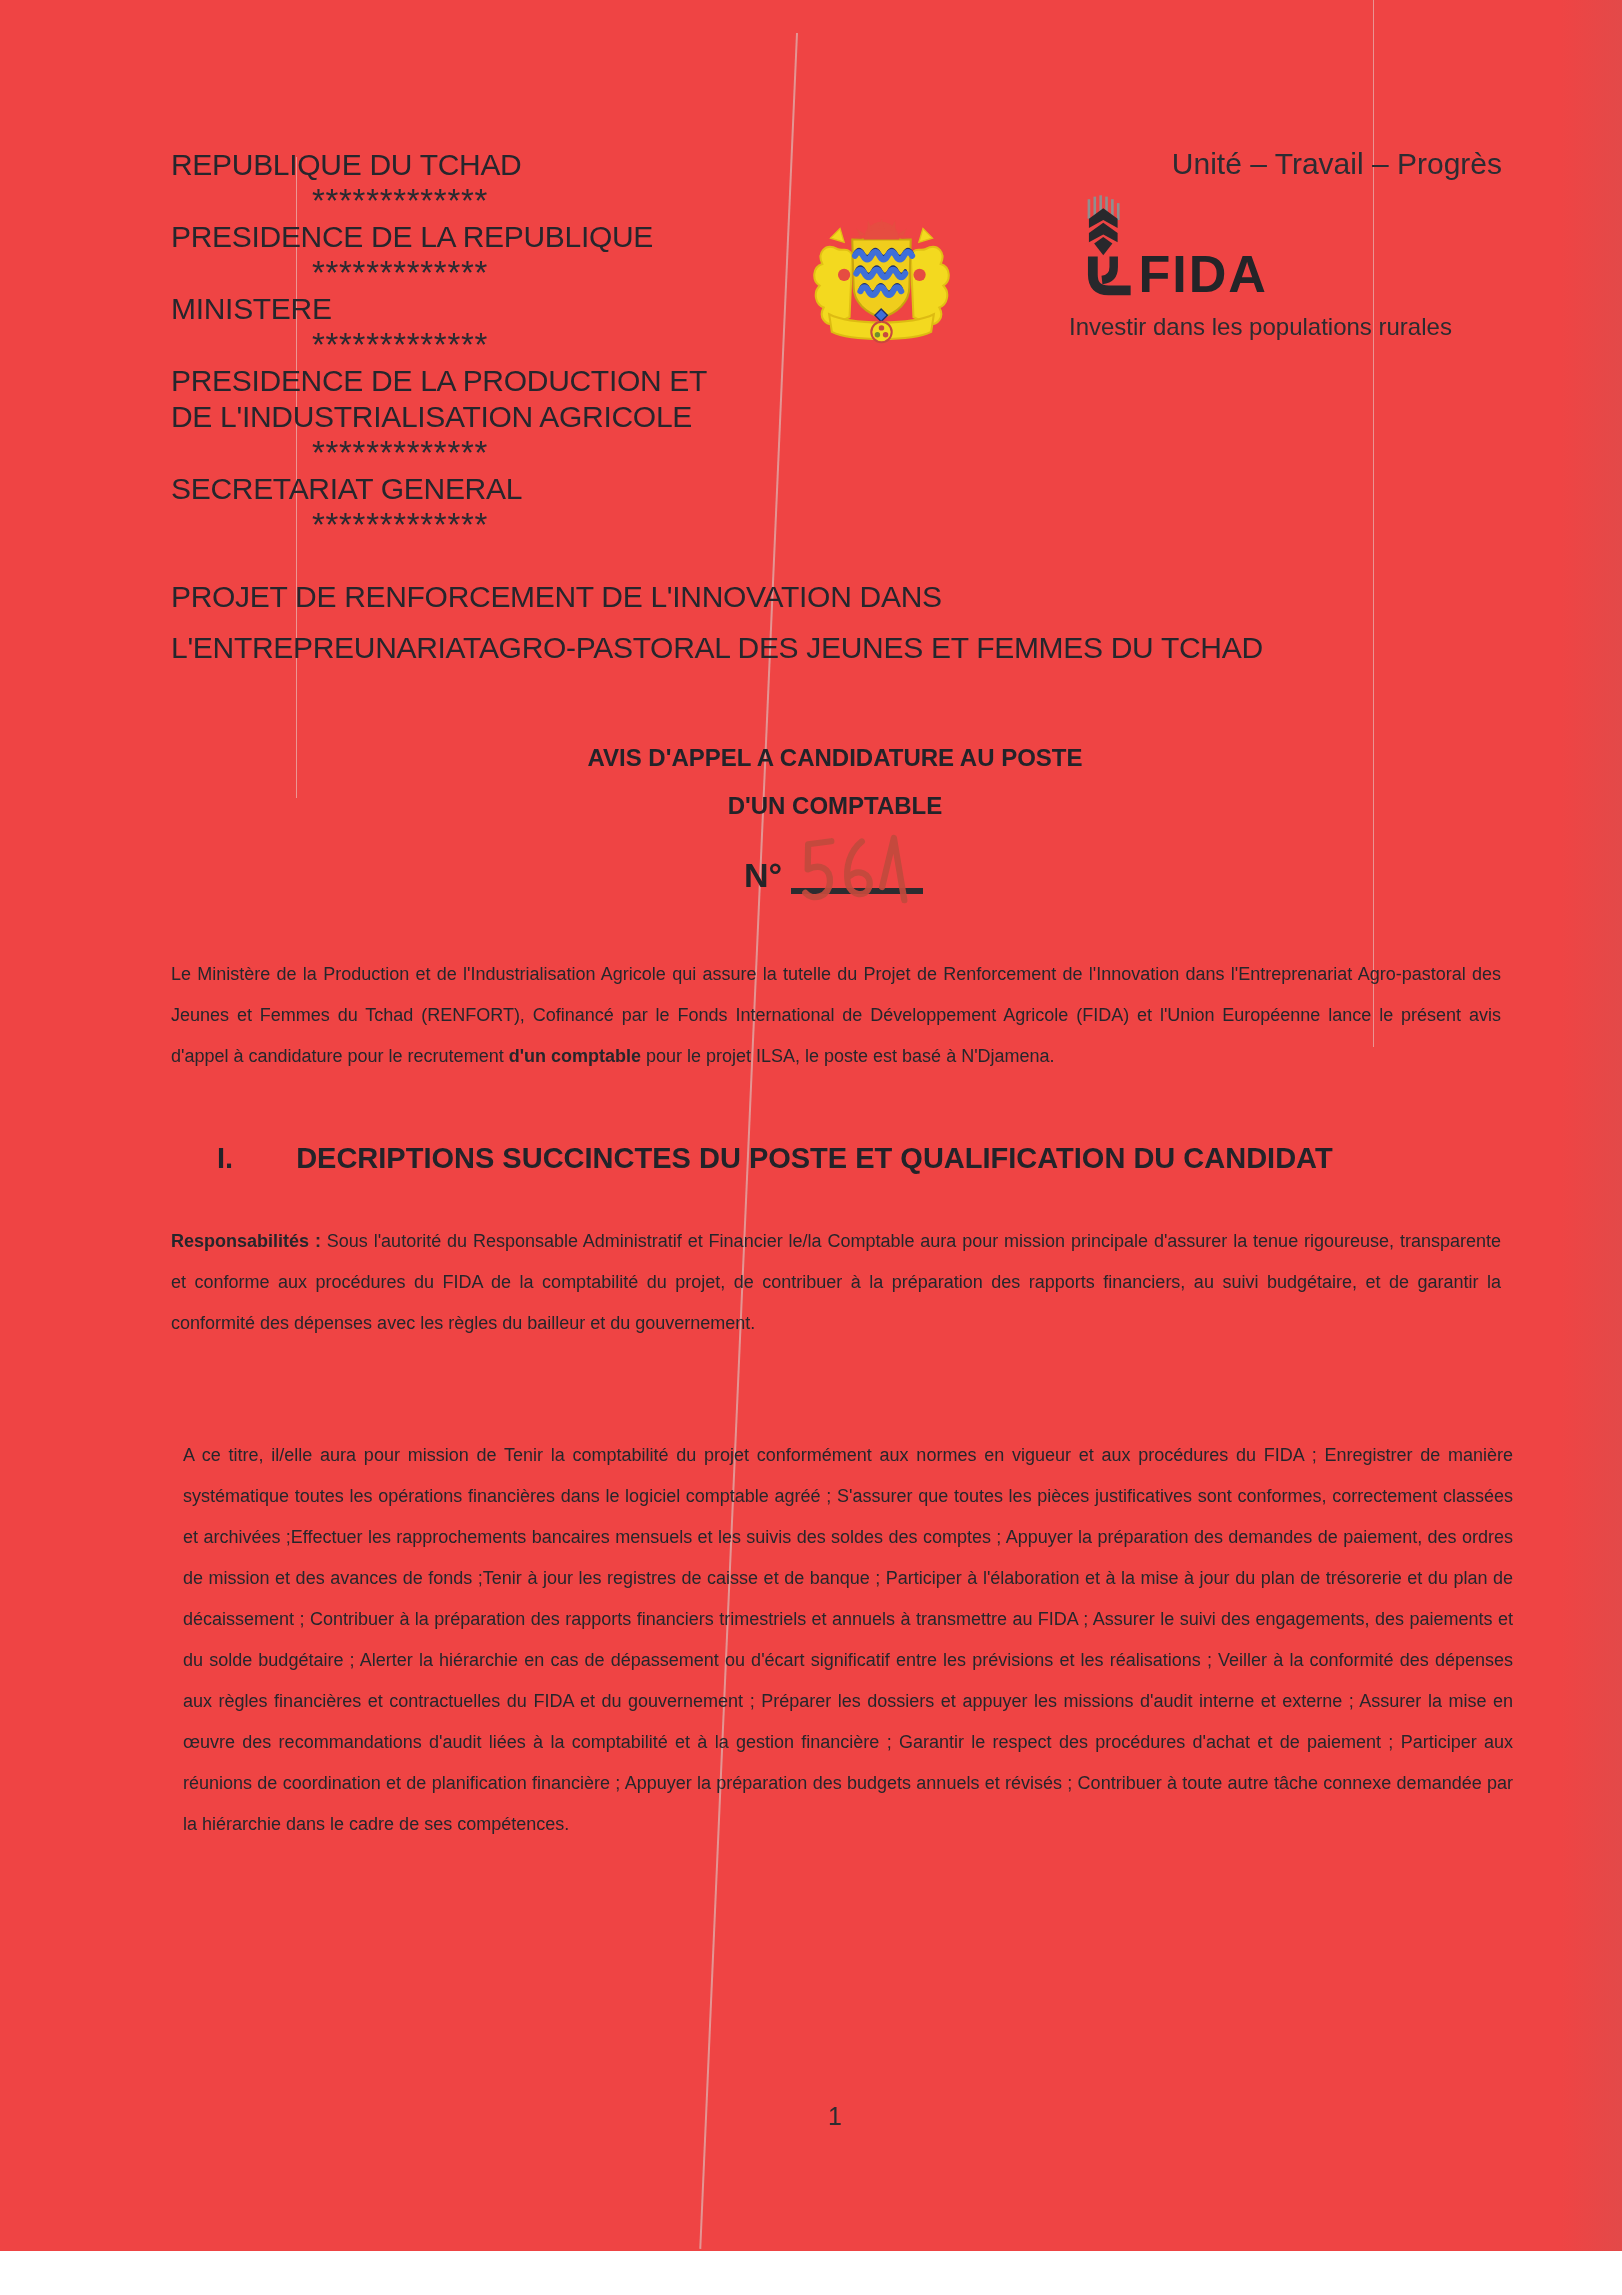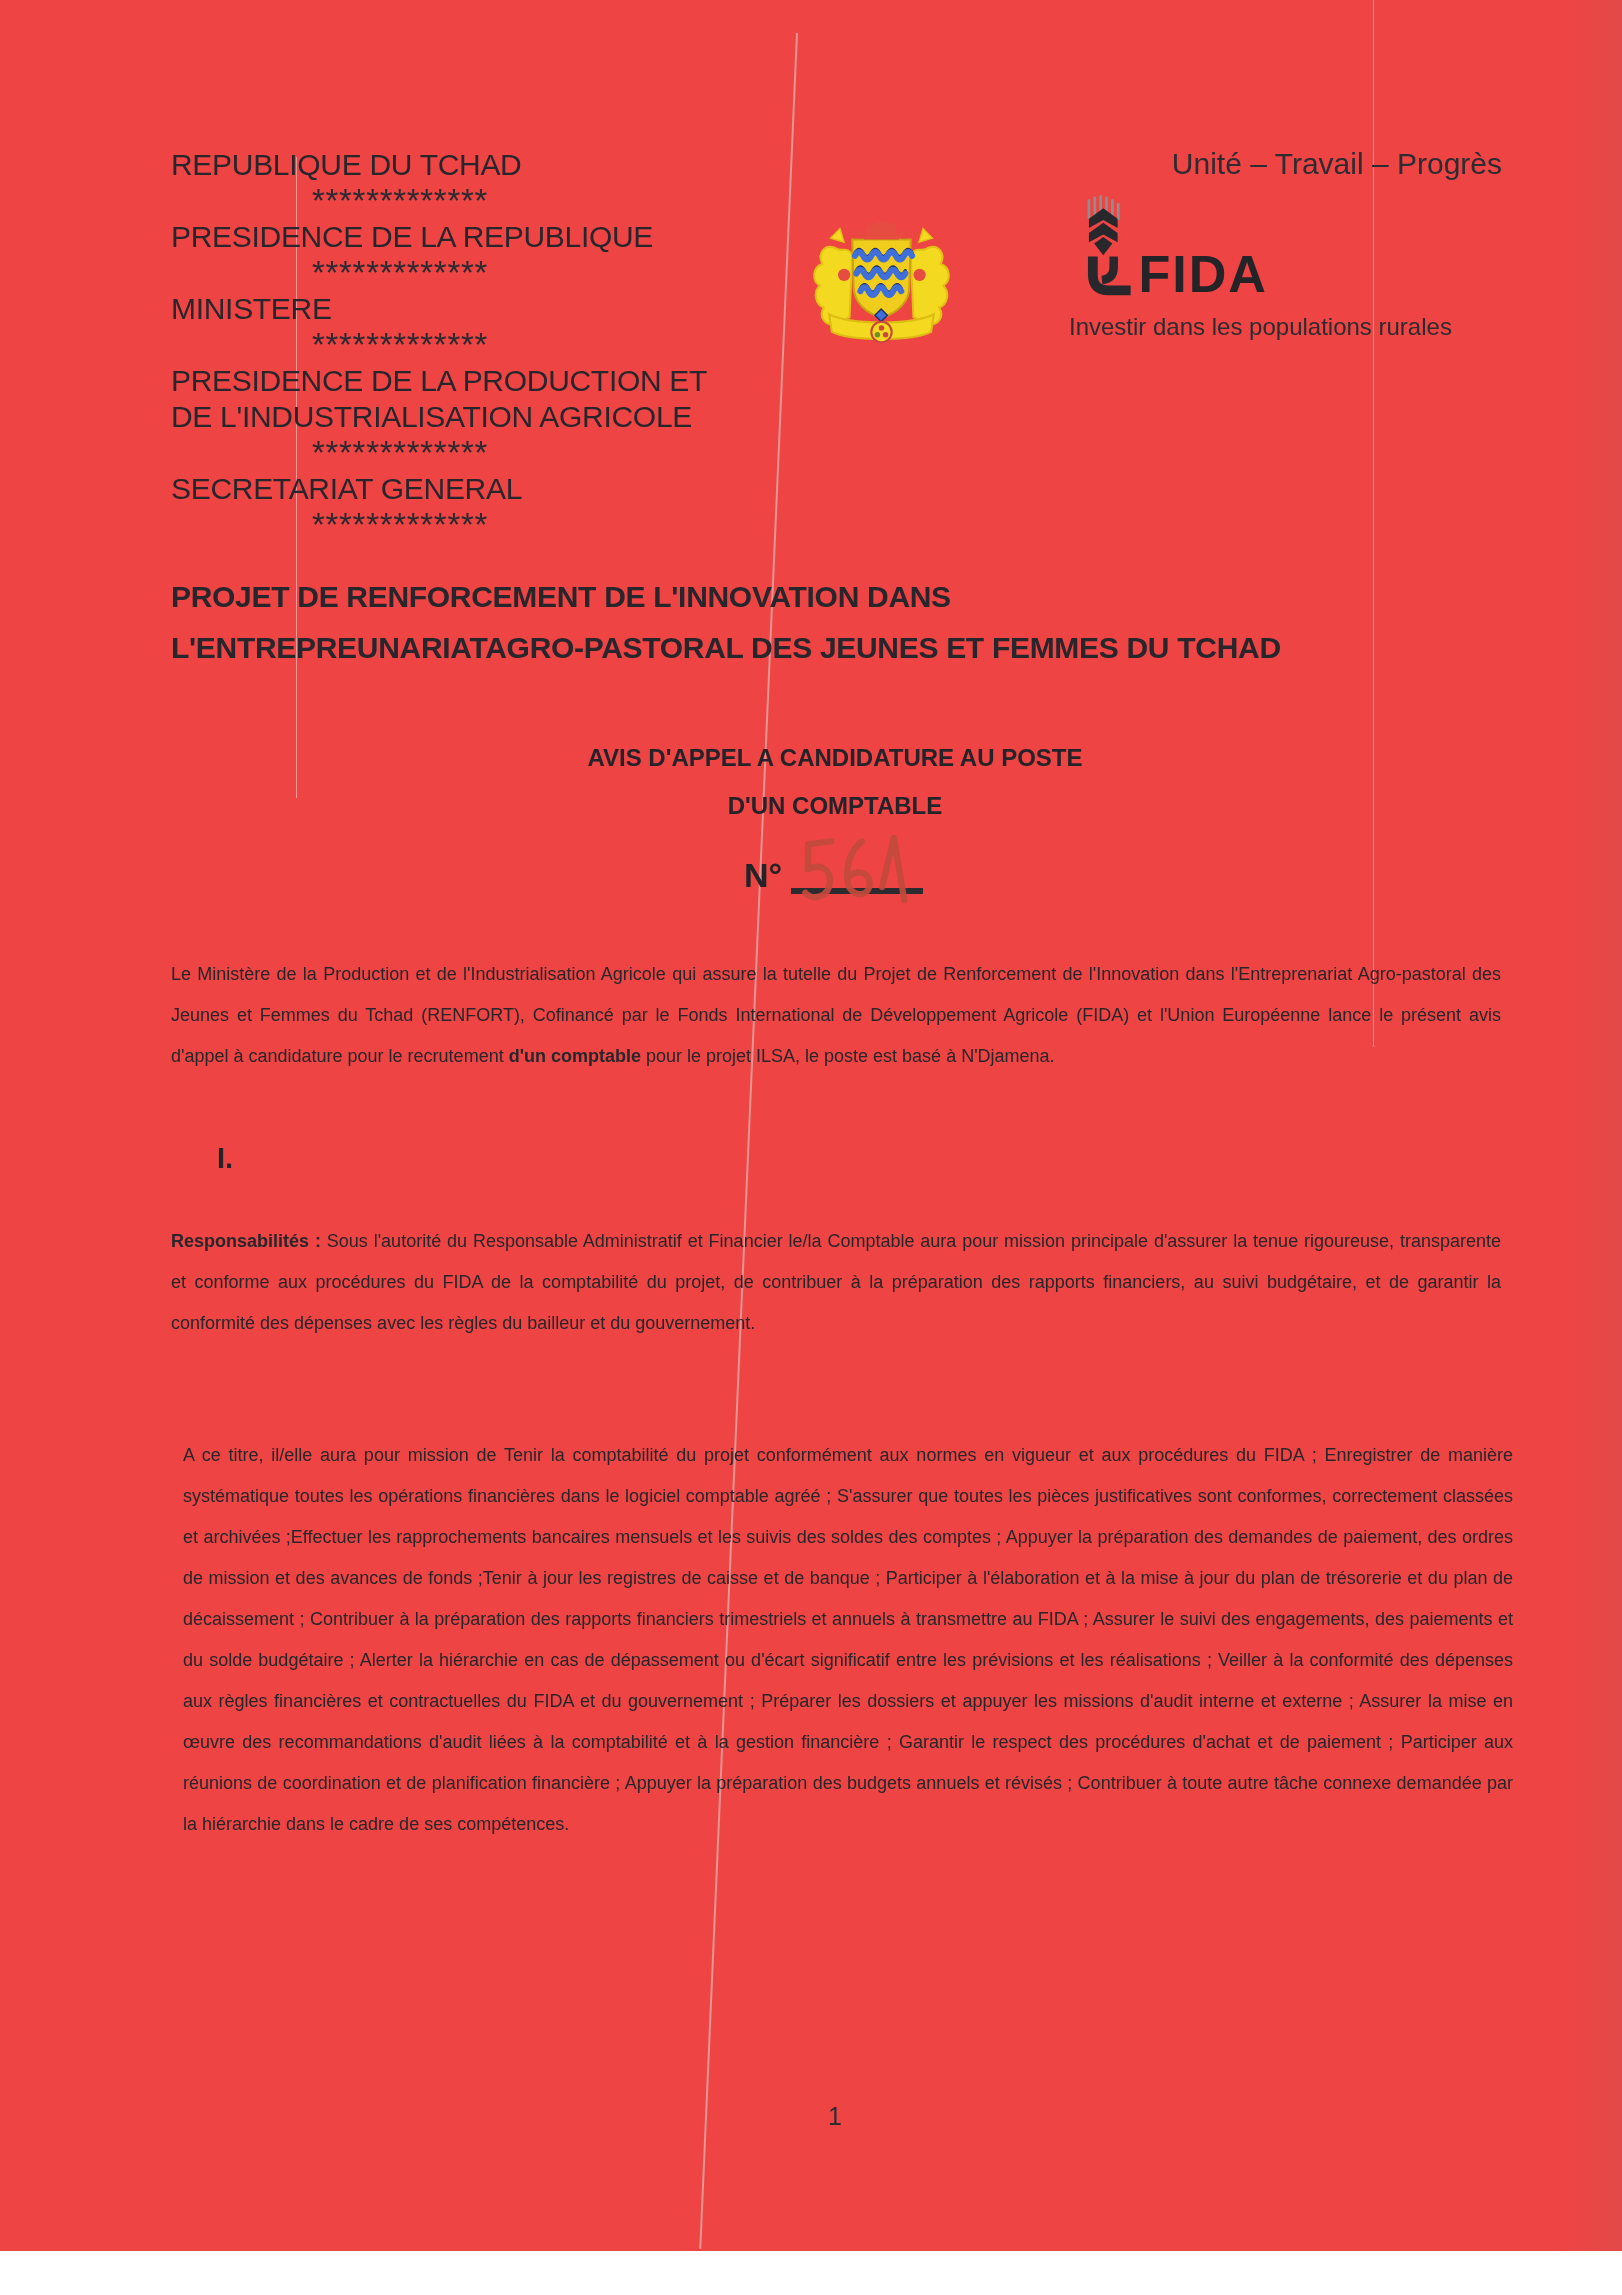--- a/index.html
+++ b/index.html
@@ -31,21 +31,21 @@
 
   
   .emblem{position:absolute;left:810px;top:215px;width:143px;height:136px;}
 
   
   .fida{position:absolute;left:1065px;top:194px;width:216px;height:116px;}
   .fida-tagline{position:absolute;left:1069px;top:313px;font-size:24px;color:#2c2c30;white-space:nowrap;}
 
   
   .project{position:absolute;left:171px;top:571px;width:1296px;
-    font-size:30px;line-height:51px;letter-spacing:-0.3px;color:#26262c;font-weight:bold;}
+    font-size:30px;line-height:51px;letter-spacing:-0.3px;color:#26262c;}
 
   
   .notice-title{position:absolute;left:171px;top:734px;width:1328px;text-align:center;
     font-size:24px;line-height:48px;font-weight:bold;color:#232329;}
 
   
   .ref-row{position:absolute;left:171px;top:856px;width:1328px;
     display:flex;justify-content:center;align-items:flex-end;}
   .ref-prefix{font-size:34px;font-weight:bold;line-height:39px;color:#242428;}
   .ref-underline{display:inline-block;width:132px;height:39px;position:relative;margin:0 2.6px 0 9.2px;}
@@ -181,20 +181,21 @@
           <path d="M92,64 L108,10 L116,80"></path>
         </g>
       </svg>
     </span>
   </div>
 
   <p class="body-par p-intro"><span>Le Ministère de la Production et de l'Industrialisation Agricole qui assure la tutelle du Projet de Renforcement de l'Innovation dans l'Entreprenariat Agro-pastoral des Jeunes et Femmes du Tchad (RENFORT), Cofinancé par le Fonds International de Développement Agricole (FIDA) et l'Union Européenne lance le présent avis d'appel à candidature pour le recrutement </span><b>d'un comptable</b><span> pour le projet ILSA, le poste est basé à N'Djamena.</span></p>
 
   <div class="sec-heading">
     <span class="numeral">I.</span>
+    <span class="txt">DECRIPTIONS SUCCINCTES DU POSTE ET QUALIFICATION DU CANDIDAT</span>
   </div>
 
   <p class="body-par p-resp"><b><span>Responsabilités</span><span> : </span></b><span>Sous l'autorité du Responsable Administratif et Financier le/la Comptable aura pour mission principale d'assurer la tenue rigoureuse, transparente et conforme aux procédures du FIDA de la comptabilité du projet, de contribuer à la préparation des rapports financiers, au suivi budgétaire, et de garantir la conformité des dépenses avec les règles du bailleur et du gouvernement.</span></p>
 
   <p class="body-par p-missions">A ce titre, il/elle aura pour mission de Tenir la comptabilité du projet conformément aux normes en vigueur et aux procédures du FIDA ; Enregistrer de manière systématique toutes les opérations financières dans le logiciel comptable agréé ; S'assurer que toutes les pièces justificatives sont conformes, correctement classées et archivées ;Effectuer les rapprochements bancaires mensuels et les suivis des soldes des comptes ; Appuyer la préparation des demandes de paiement, des ordres de mission et des avances de fonds ;Tenir à jour les registres de caisse et de banque ; Participer à l'élaboration et à la mise à jour du plan de trésorerie et du plan de décaissement ; Contribuer à la préparation des rapports financiers trimestriels et annuels à transmettre au FIDA ; Assurer le suivi des engagements, des paiements et du solde budgétaire ; Alerter la hiérarchie en cas de dépassement ou d'écart significatif entre les prévisions et les réalisations ; Veiller à la conformité des dépenses aux règles financières et contractuelles du FIDA et du gouvernement ; Préparer les dossiers et appuyer les missions d'audit interne et externe ; Assurer la mise en œuvre des recommandations d'audit liées à la comptabilité et à la gestion financière ; Garantir le respect des procédures d'achat et de paiement ; Participer aux réunions de coordination et de planification financière ; Appuyer la préparation des budgets annuels et révisés ; Contribuer à toute autre tâche connexe demandée par la hiérarchie dans le cadre de ses compétences.</p>
 
   <div class="page-num">1</div>
 
 </div>
 

